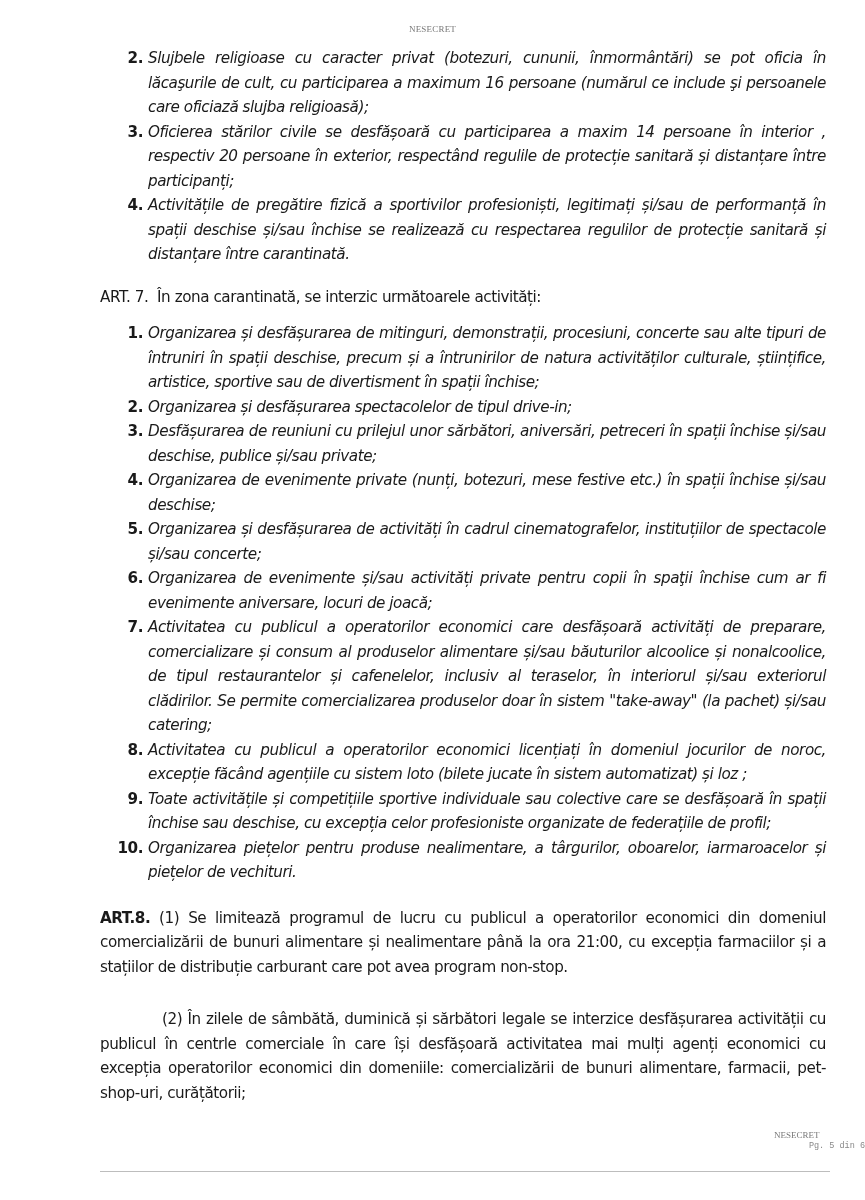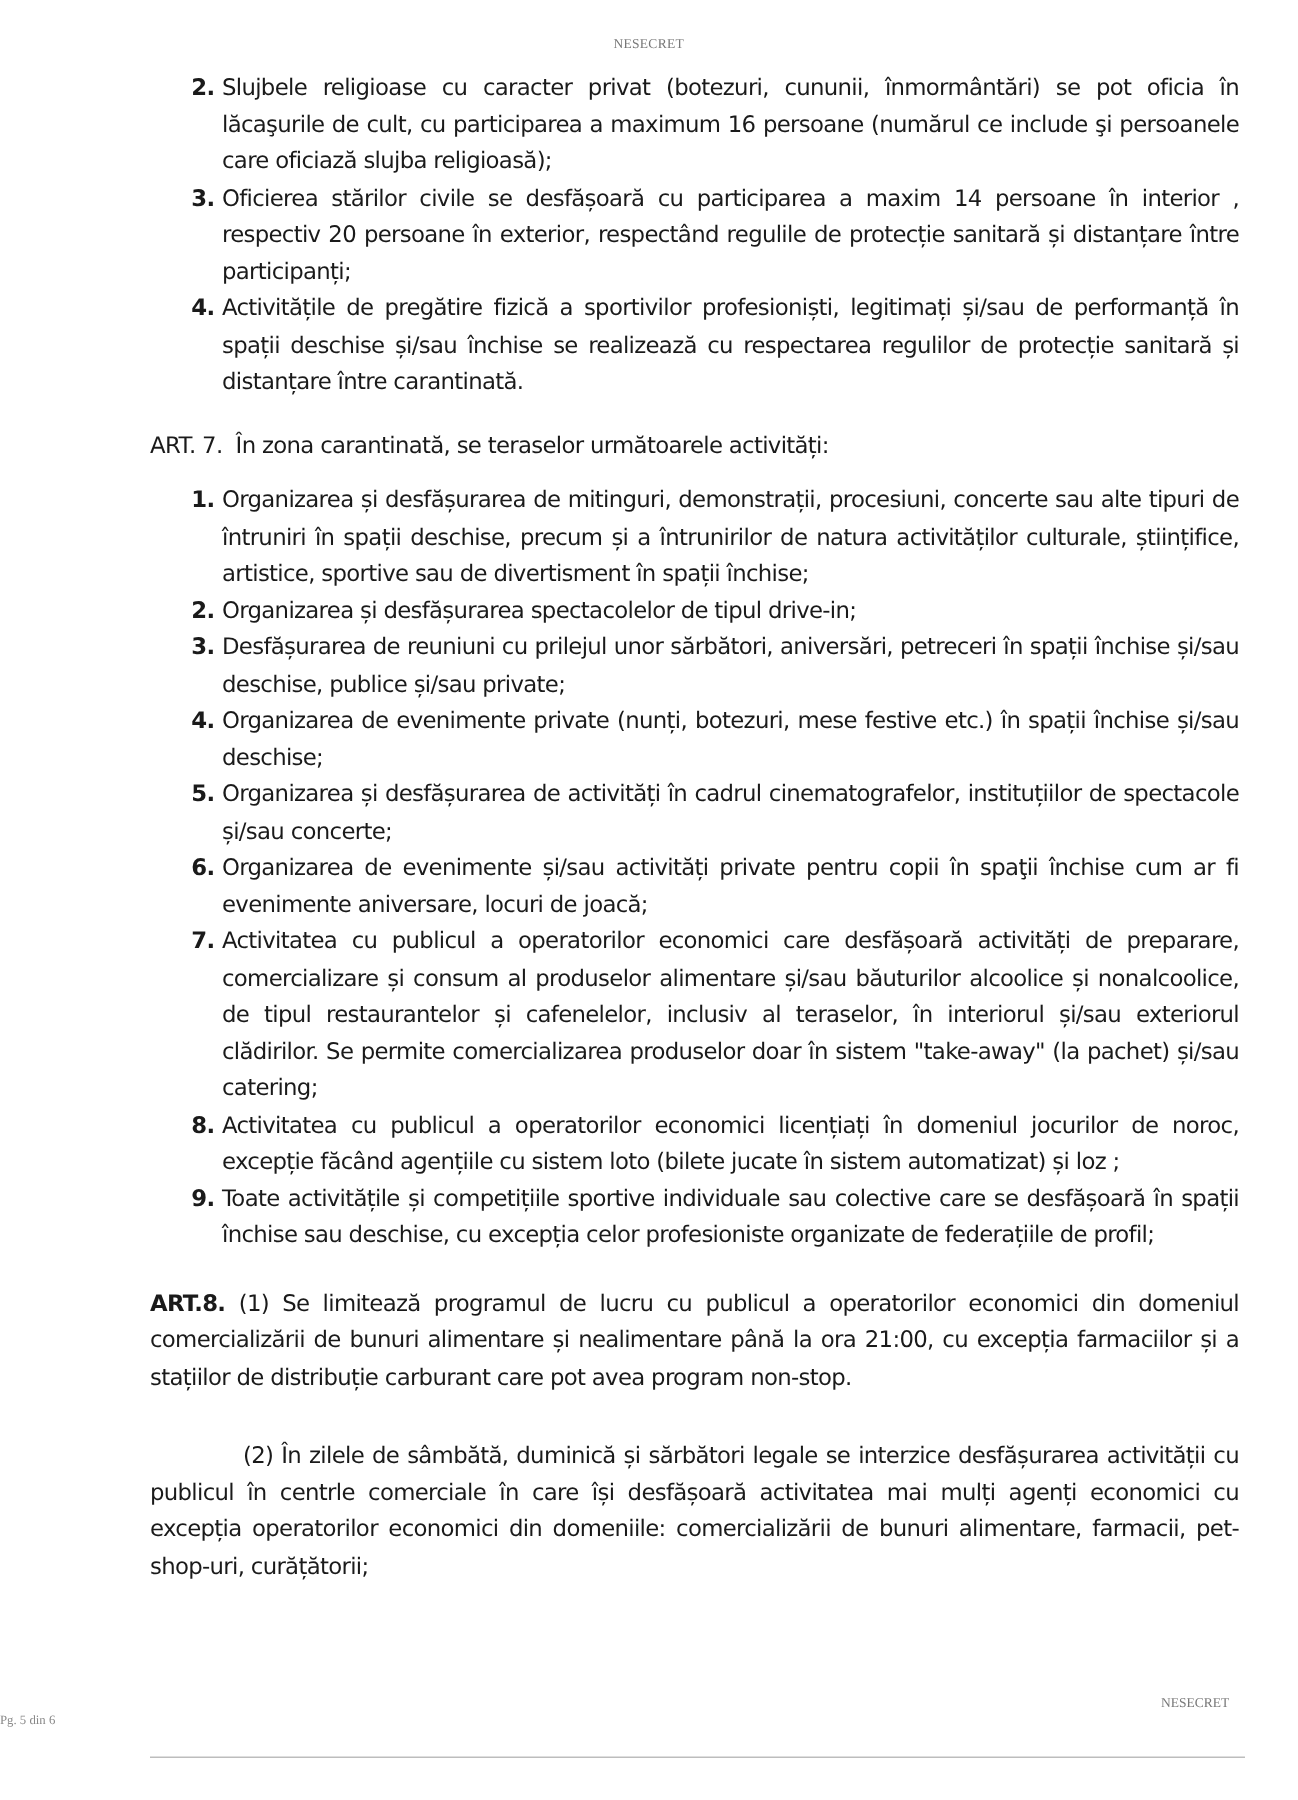--- a/index.html
+++ b/index.html
@@ -11,34 +11,34 @@
     .hdr-class {
       position: absolute; top: 24px; left: 0; width: 865px; text-align: center;
       font-family: "Liberation Serif", serif; font-size: 9px; color: #777; letter-spacing: 0.2px;
     }
     .content {
       position: absolute; left: 100px; top: 46px; width: 726px;
       font-size: 15.2px; line-height: 24.5px; letter-spacing: -0.45px;
     }
     .item { display: flex; }
     .num { width: 48px; flex: none; text-align: right; font-weight: bold; padding-right: 5px; box-sizing: border-box; }
-    .txt { flex: 1; text-align: justify; }
+    .txt { flex: 1; text-align: justify; font-style: italic; }
     .art-head { margin-top: 18px; margin-bottom: 12px; }
     .art-head b { font-weight: normal; }
     .list7 .item:first-child { margin-top: 0; }
     .para { text-align: justify; }
     .art8 { margin-top: 21px; }
     .p2 { margin-top: 28px; text-indent: 62px; text-align: justify; }
     .foot-class {
       position: absolute; top: 1130px; left: 774px;
       font-family: "Liberation Serif", serif; font-size: 9px; color: #777;
     }
     .foot-page {
-      position: absolute; top: 1141px; left: 0; width: 865px; text-align: left;
-      font-family: Liberation Serif, serif; font-size: 8.5px; color: #888;
+      position: absolute; top: 1141px; left: 0; width: 865px; text-align: right;
+      font-family: Liberation Mono, monospace; font-size: 8.5px; color: #888;
     }
     .foot-rule {
       position: absolute; top: 1171px; left: 100px; width: 730px; height: 0;
       border-top: 1.5px solid #bdbdbd;
     }
   </style>
 </head>
 <body>
 
 <div class="page">
@@ -55,21 +55,21 @@
         <span class="txt">Oficierea stărilor civile se desfășoară cu participarea a maxim 14 persoane în interior , respectiv 20 persoane în exterior, respectând regulile de protecție sanitară și distanțare între participanți;</span>
       </div>
       <div class="item">
         <span class="num">4.</span>
         <span class="txt">Activitățile de pregătire fizică a sportivilor profesioniști, legitimați și/sau de performanță în spații deschise și/sau închise se realizează cu respectarea regulilor de protecție sanitară și distanțare între carantinată.</span>
       </div>
     </div>
 
     <div class="art-head">
       <b>ART. 7.</b>&nbsp;
-      <span>În zona carantinată, se teraselor următoarele activități:</span>
+      <span>În zona carantinată, se interzic următoarele activități:</span>
     </div>
 
     <div class="list7">
       <div class="item">
         <span class="num">1.</span>
         <span class="txt">Organizarea și desfășurarea de mitinguri, demonstrații, procesiuni, concerte sau alte tipuri de întruniri în spații deschise, precum și a întrunirilor de natura activităților culturale, științifice, artistice, sportive sau de divertisment în spații închise;</span>
       </div>
       <div class="item">
         <span class="num">2.</span>
         <span class="txt">Organizarea și desfășurarea spectacolelor de tipul drive-in;</span>
@@ -95,20 +95,24 @@
         <span class="txt">Activitatea cu publicul a operatorilor economici care desfășoară activități de preparare, comercializare și consum al produselor alimentare și/sau băuturilor alcoolice și nonalcoolice, de tipul restaurantelor și cafenelelor, inclusiv al teraselor, în interiorul și/sau exteriorul clădirilor. Se permite comercializarea produselor doar în sistem "take-away" (la pachet) și/sau catering;</span>
       </div>
       <div class="item">
         <span class="num">8.</span>
         <span class="txt">Activitatea cu publicul a operatorilor economici licențiați în domeniul jocurilor de noroc, excepție făcând agențiile cu sistem loto (bilete jucate în sistem automatizat) și loz ;</span>
       </div>
       <div class="item">
         <span class="num">9.</span>
         <span class="txt">Toate activitățile și competițiile sportive individuale sau colective care se desfășoară în spații  închise sau deschise, cu excepția celor profesioniste organizate de federațiile de profil;</span>
       </div>
+      <div class="item">
+        <span class="num">10.</span>
+        <span class="txt">Organizarea piețelor pentru produse nealimentare, a târgurilor, oboarelor, iarmaroacelor și piețelor de vechituri.</span>
+      </div>
     </div>
 
     <div class="art8 para">
       <b>ART.8.</b>
       <span>(1) Se limitează programul de lucru cu publicul a operatorilor economici din domeniul comercializării de bunuri alimentare și nealimentare până la ora 21:00, cu excepția farmaciilor și a stațiilor de distribuție carburant care pot avea program non-stop.</span>
     </div>
     <div class="p2">(2) În zilele de sâmbătă, duminică și sărbători legale se interzice desfășurarea activității cu publicul în centrle comerciale în care își desfășoară activitatea mai mulți agenți economici cu excepția operatorilor economici din domeniile: comercializării de bunuri alimentare, farmacii, pet-shop-uri, curățătorii;</div>
   </div>
 
   <div class="foot-class">NESECRET</div>

